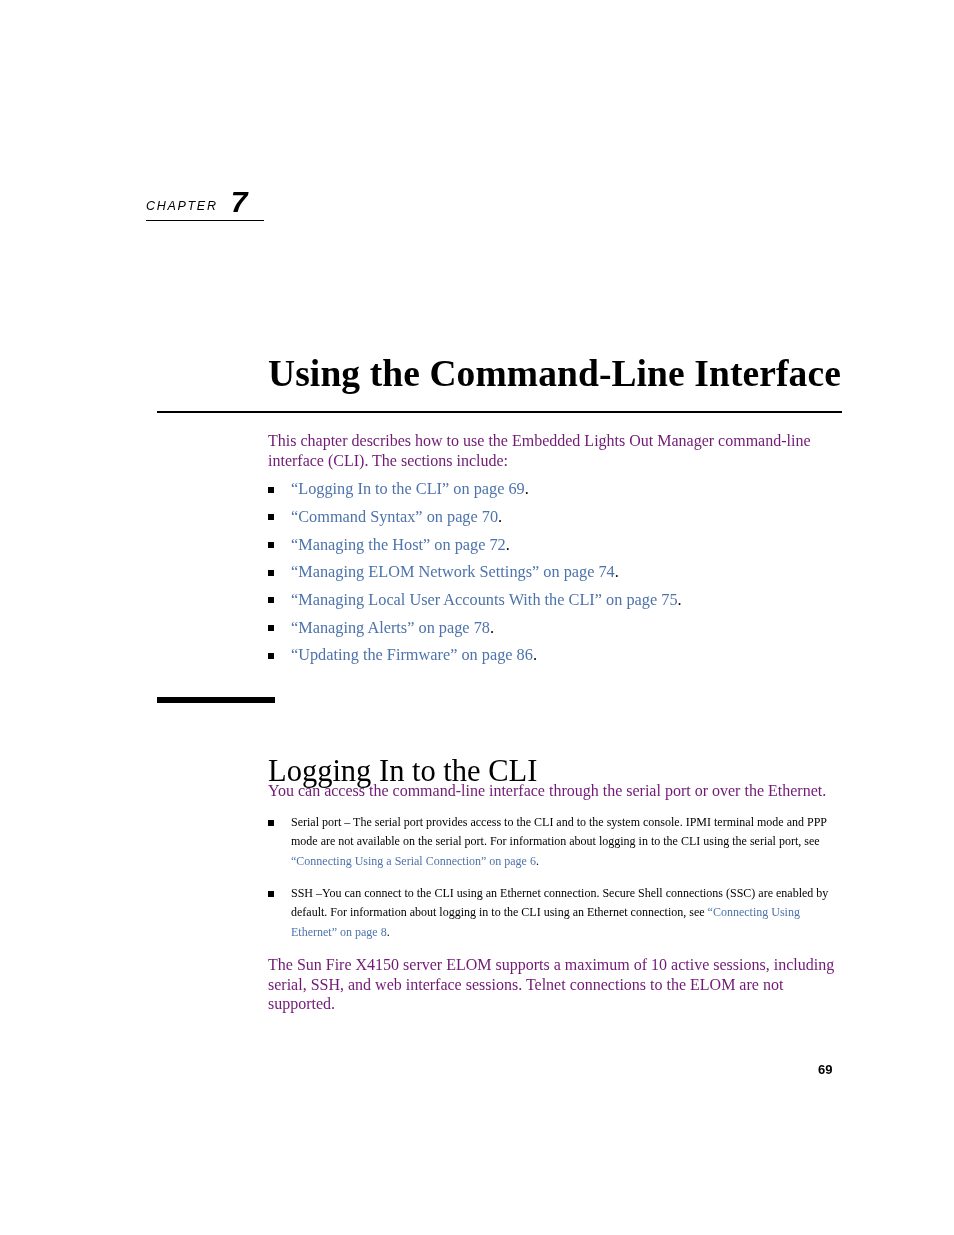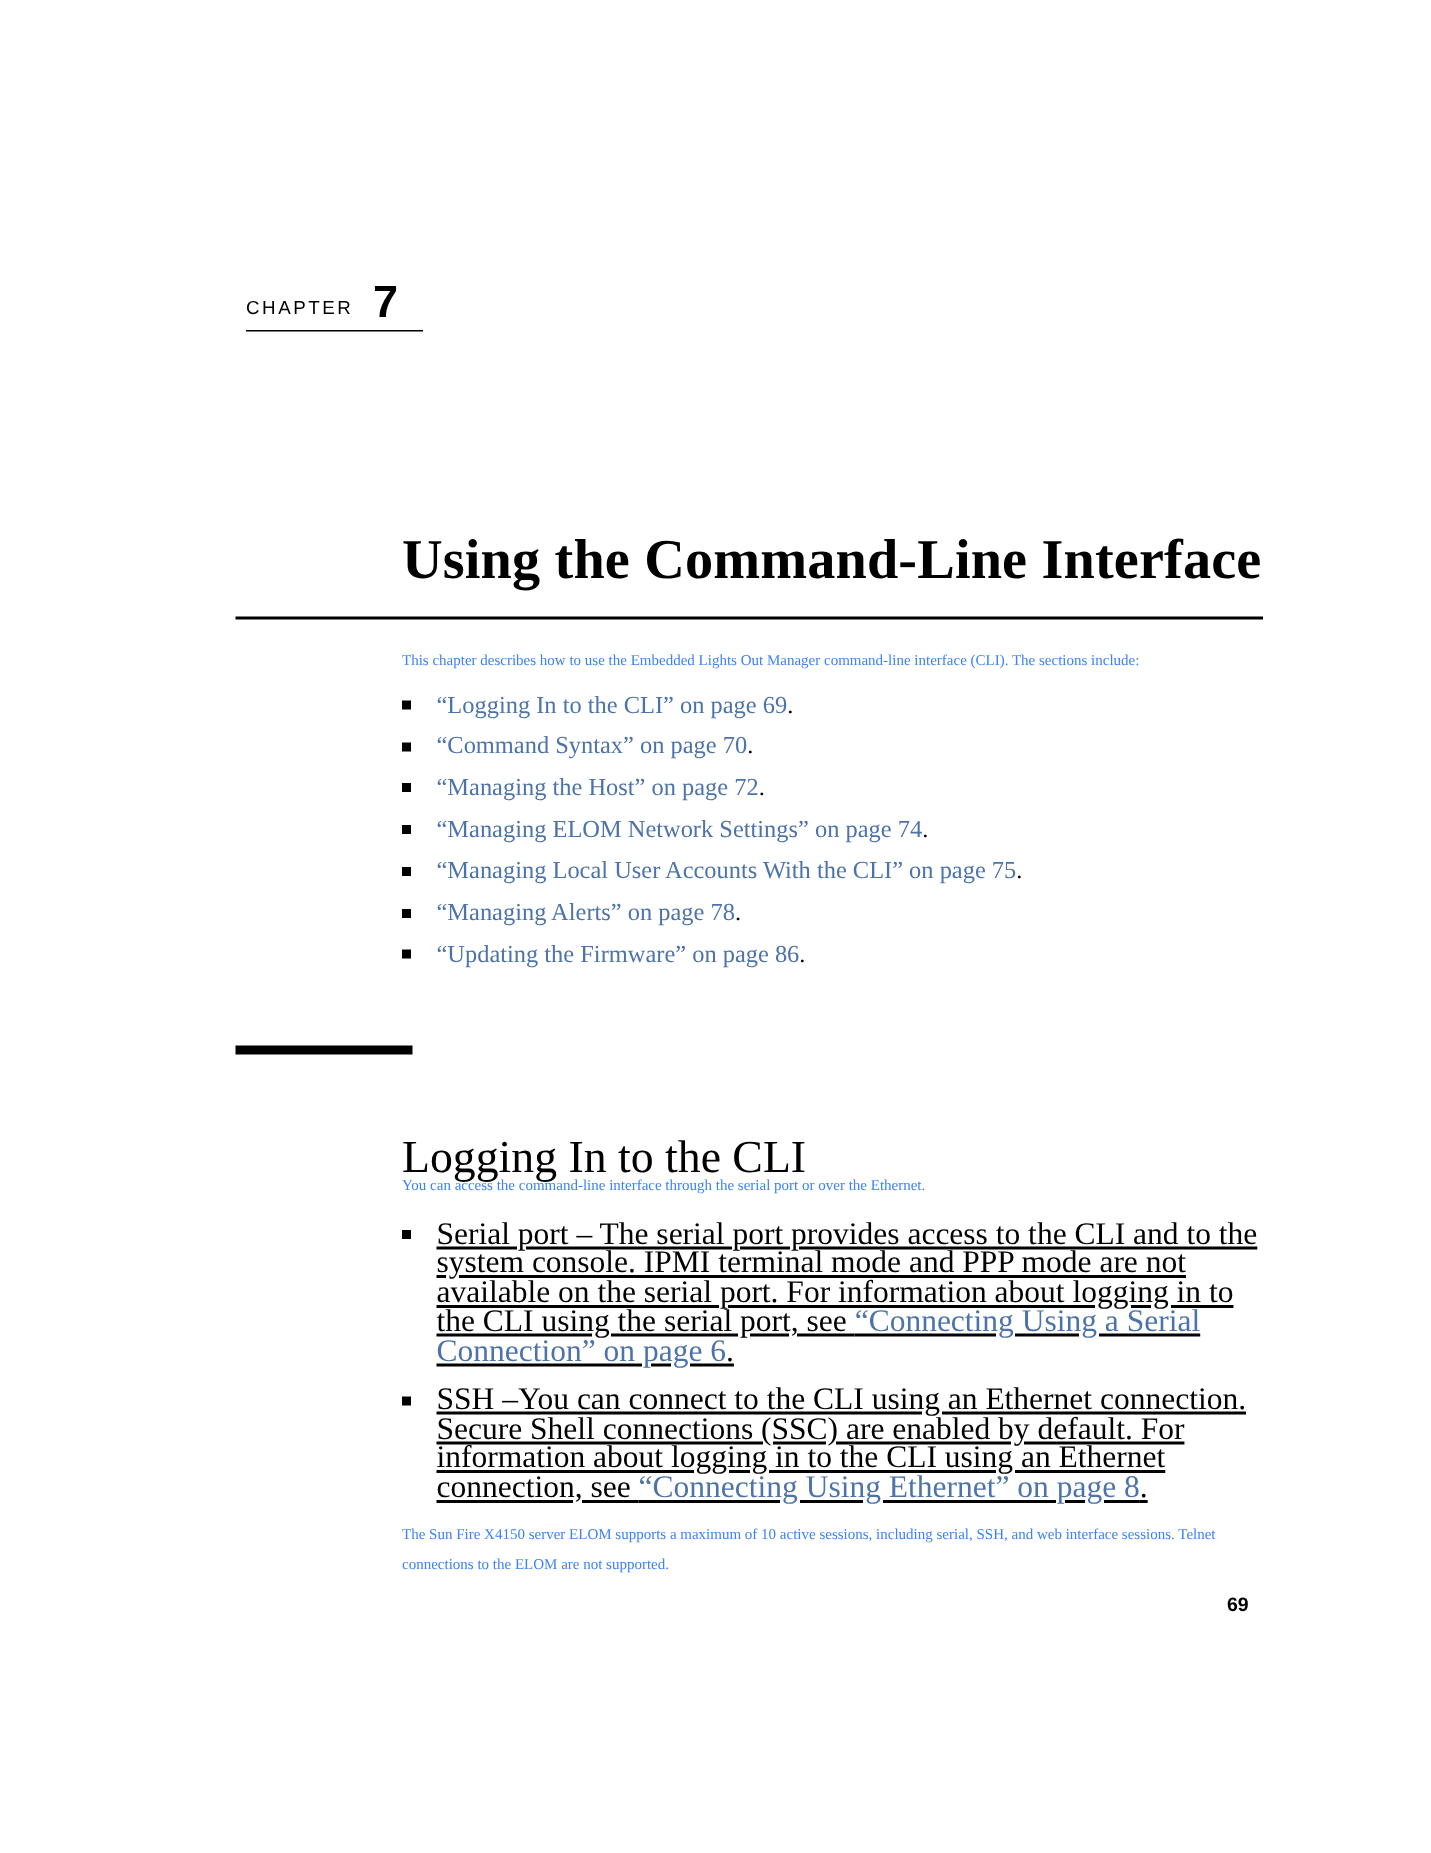--- a/index.html
+++ b/index.html
@@ -20,23 +20,24 @@
     position: absolute;
     inset: 0;
     width: 954px;
     height: 1235px;
     overflow: hidden;
   }
 
   
   .chapter-block {
     position: absolute;
-    left: 164px;
+    left: 146px;
     top: 185px;
     width: 118px;
+    font-style: italic;
   }
   .chapter-row {
     display: flex;
     align-items: baseline;
     padding-bottom: 5px;
     border-bottom: 1.6px solid #000;
     width: 118px;
   }
   .chapter-word {
     font-family: "Liberation Sans", "DejaVu Sans", sans-serif;
@@ -78,23 +79,23 @@
 
   
   .body-col {
     position: absolute;
     left: 268px;
     top: 431px;
     width: 576px;
   }
   p.para {
     margin: 0;
-    font-size: 10px;
+    font-size: 16px;
     line-height: 19.6px;
-    color: #3b82f6;
+    color: #701a75;
     text-align: left;
   }
 
   ul.toc-list {
     list-style: none;
     margin: 9px 0 0 0;
     padding: 0;
   }
   ul.toc-list li {
     position: relative;
@@ -146,23 +147,22 @@
   }
   ul.bullet-list {
     list-style: none;
     margin: 12px 0 0 0;
     padding: 0;
   }
   ul.bullet-list li {
     position: relative;
     padding-left: 23px;
     margin-bottom: 12.5px;
-    font-size: 21px;
+    font-size: 12px;
     line-height: 19.6px;
-    text-decoration: underline;
   }
   .para-gap { margin-top: 11px; }
 
   
   .folio {
     position: absolute;
     left: 818px;
     top: 1062px;
     font-family: "Liberation Sans", "DejaVu Sans", sans-serif;
     font-size: 13px;

